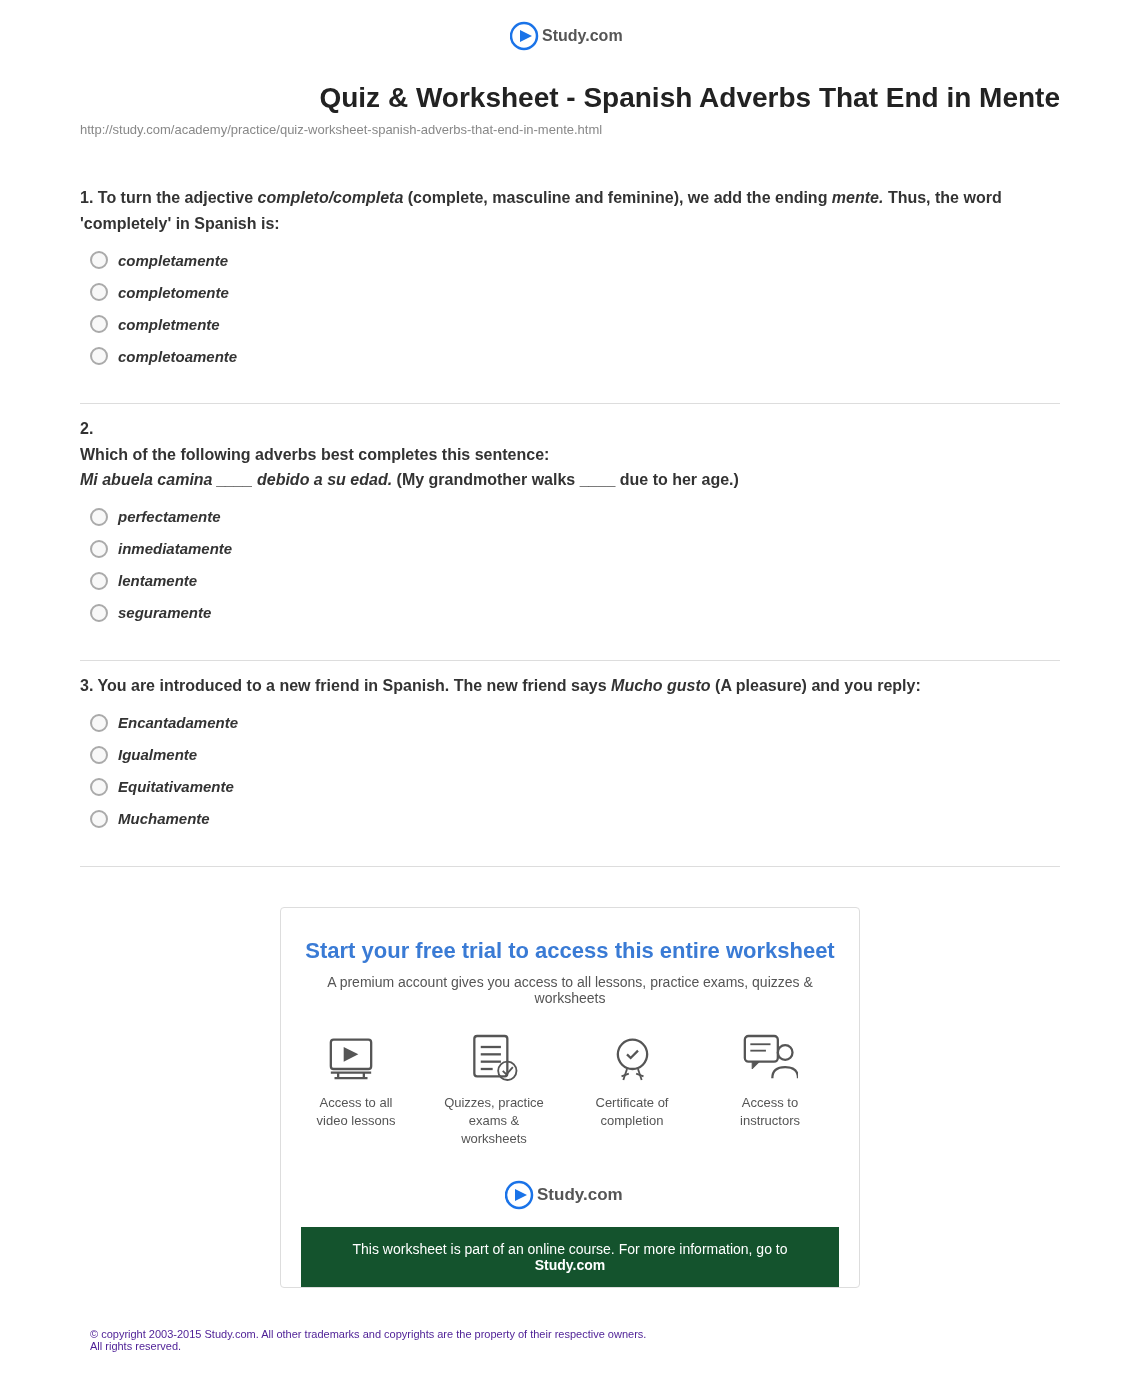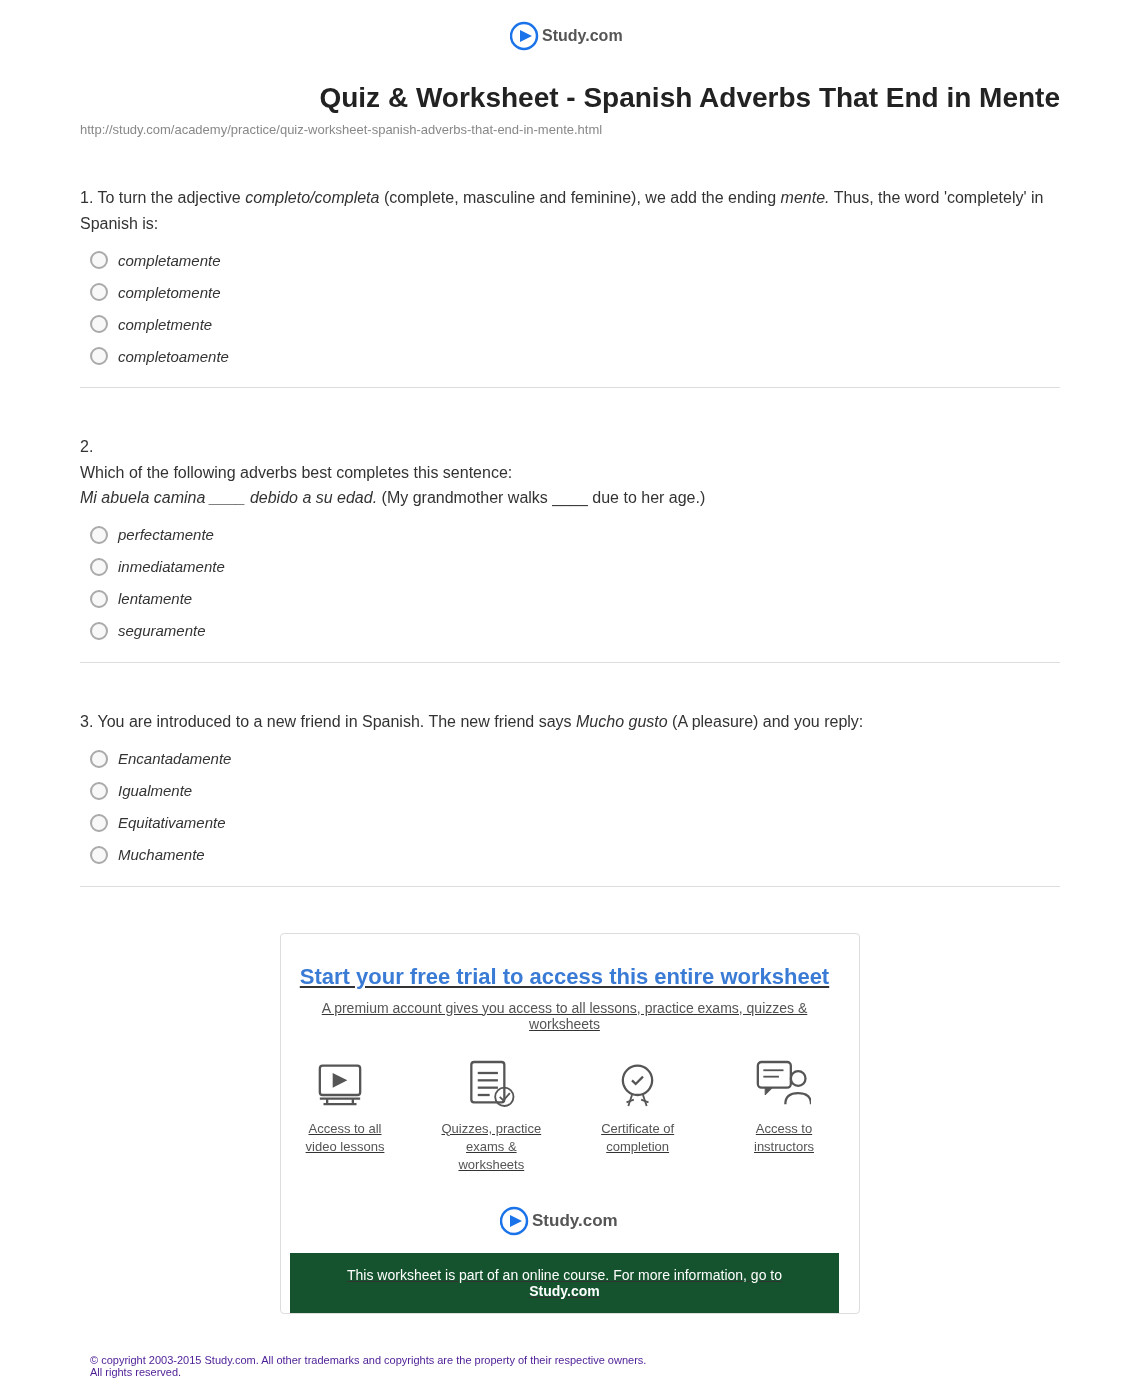--- a/index.html
+++ b/index.html
@@ -24,23 +24,24 @@
       color: #222;
       margin-bottom: 8px;
       text-align: right;
     }
     .page-url {
       font-size: 13px;
       color: #888;
       margin-bottom: 48px;
     }
     .question-block {
-      margin-bottom: 46px;
+      margin-bottom: 12px;
       border-bottom: 1px solid #ddd;
-      padding-bottom: 8px;
+      padding-bottom: 24px;
+      font-weight: bold;
     }
     .question-block:last-of-type {
       border-bottom: none;
     }
     .question-text {
       font-size: 16px;
       line-height: 1.6;
       margin-bottom: 15px;
     }
     .question-text em {
@@ -84,39 +85,38 @@
     }
 
     
     .cta-box {
       background: #fff;
       border: 1px solid #ddd;
       border-radius: 4px;
       max-width: 580px;
       margin: 40px auto 30px auto;
       text-align: center;
-      padding: 30px 20px 0 9px;
+      padding: 30px 20px 0 20px;
       overflow: hidden;
-      text-decoration: underline;
     }
     .cta-title {
       font-size: 22px;
       color: #3a7bd5;
       margin-bottom: 10px;
     }
     .cta-subtitle {
       font-size: 14px;
       color: #555;
       margin-bottom: 25px;
       text-align: center;
     }
     .cta-features {
       display: flex;
-      justify-content: space-between;
-      gap: 20px;
+      justify-content: flex-start;
+      gap: 28px;
       margin-bottom: 20px;
     }
     .cta-feature {
       display: flex;
       flex-direction: column;
       align-items: center;
       width: 110px;
     }
     .cta-icon {
       width: 60px;

